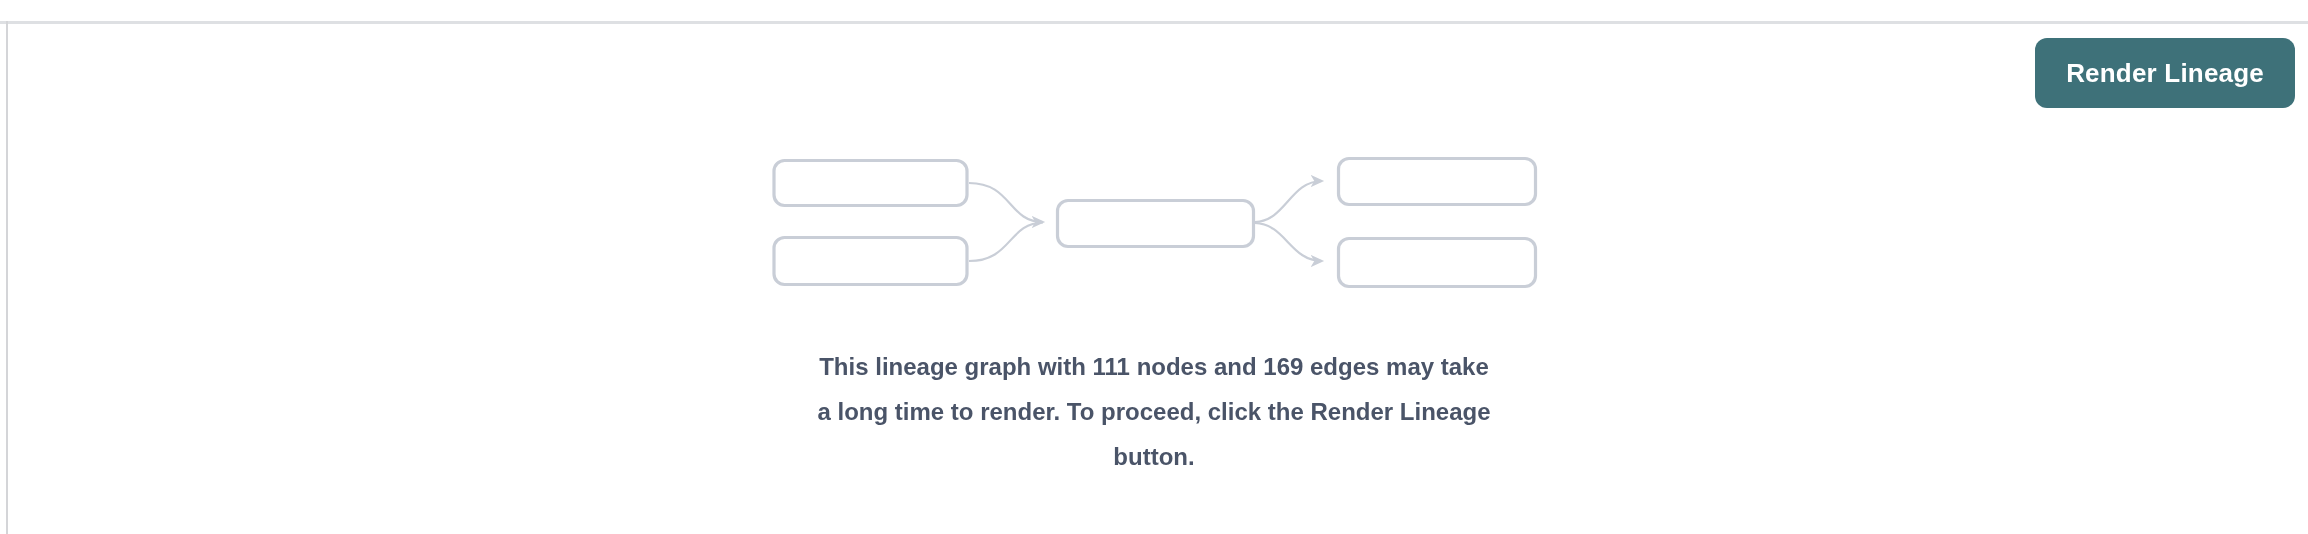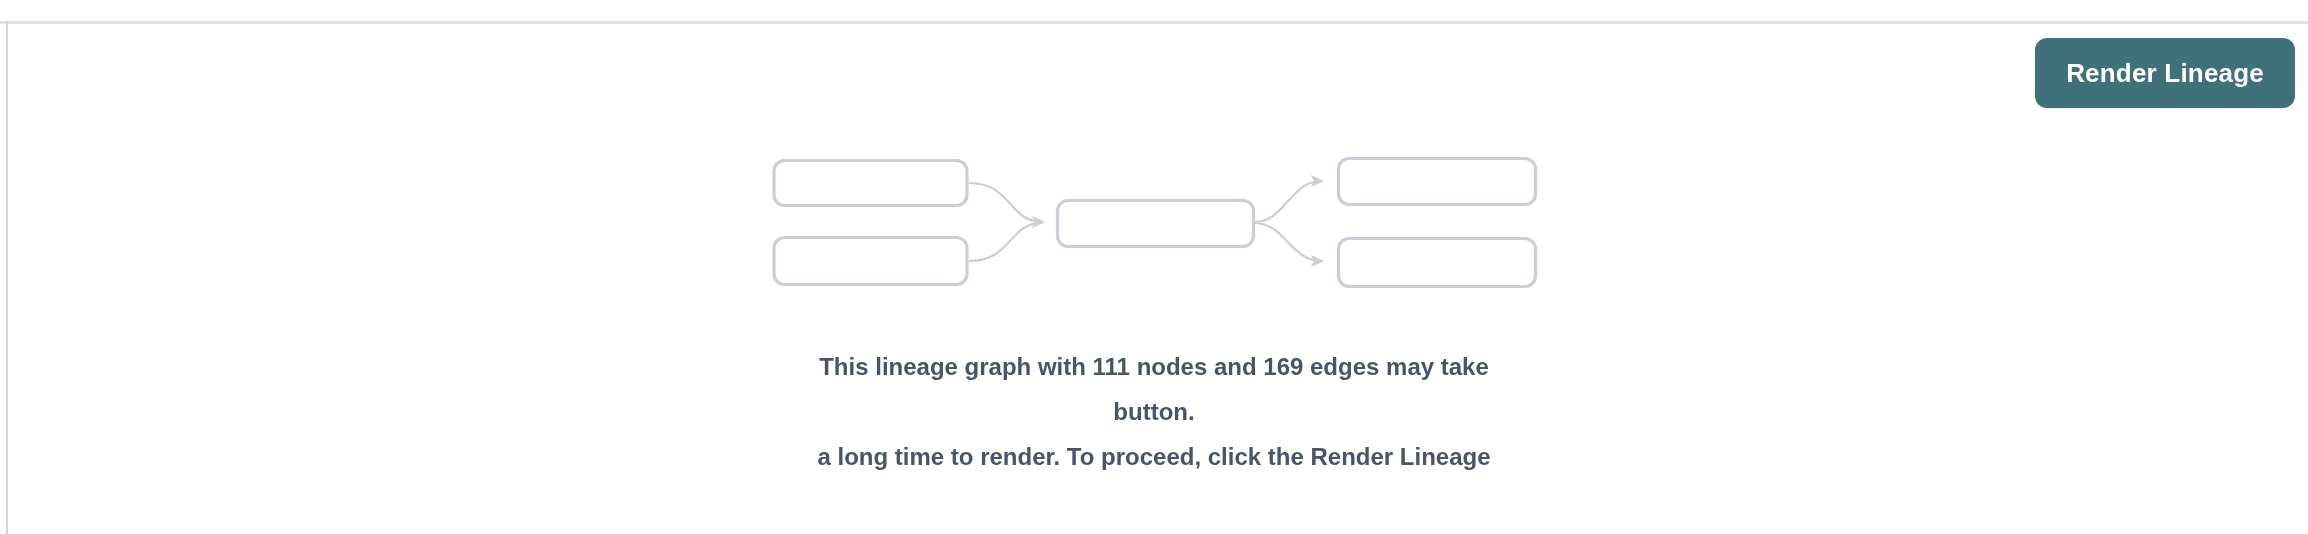--- a/index.html
+++ b/index.html
@@ -57,18 +57,18 @@
         <rect x="10" y="10.5" width="193" height="45" rx="10.5"></rect>
         <rect x="10" y="87.5" width="193" height="47" rx="10.5"></rect>
         <rect x="293.5" y="50.5" width="196" height="46" rx="10.5"></rect>
         <rect x="574.5" y="8.5" width="197" height="46" rx="10.5"></rect>
         <rect x="574.5" y="88.5" width="197" height="48" rx="10.5"></rect>
       </g>
     </svg>
 
     <div class="message">
       <div>This lineage graph with 111 nodes and 169 edges may take</div>
+      <div>a long time to render. To proceed, click the Render Lineage</div>
       <div>button.</div>
-      <div>a long time to render. To proceed, click the Render Lineage</div>
     </div>
 
   </div>
 </div>
 
 </body></html>

